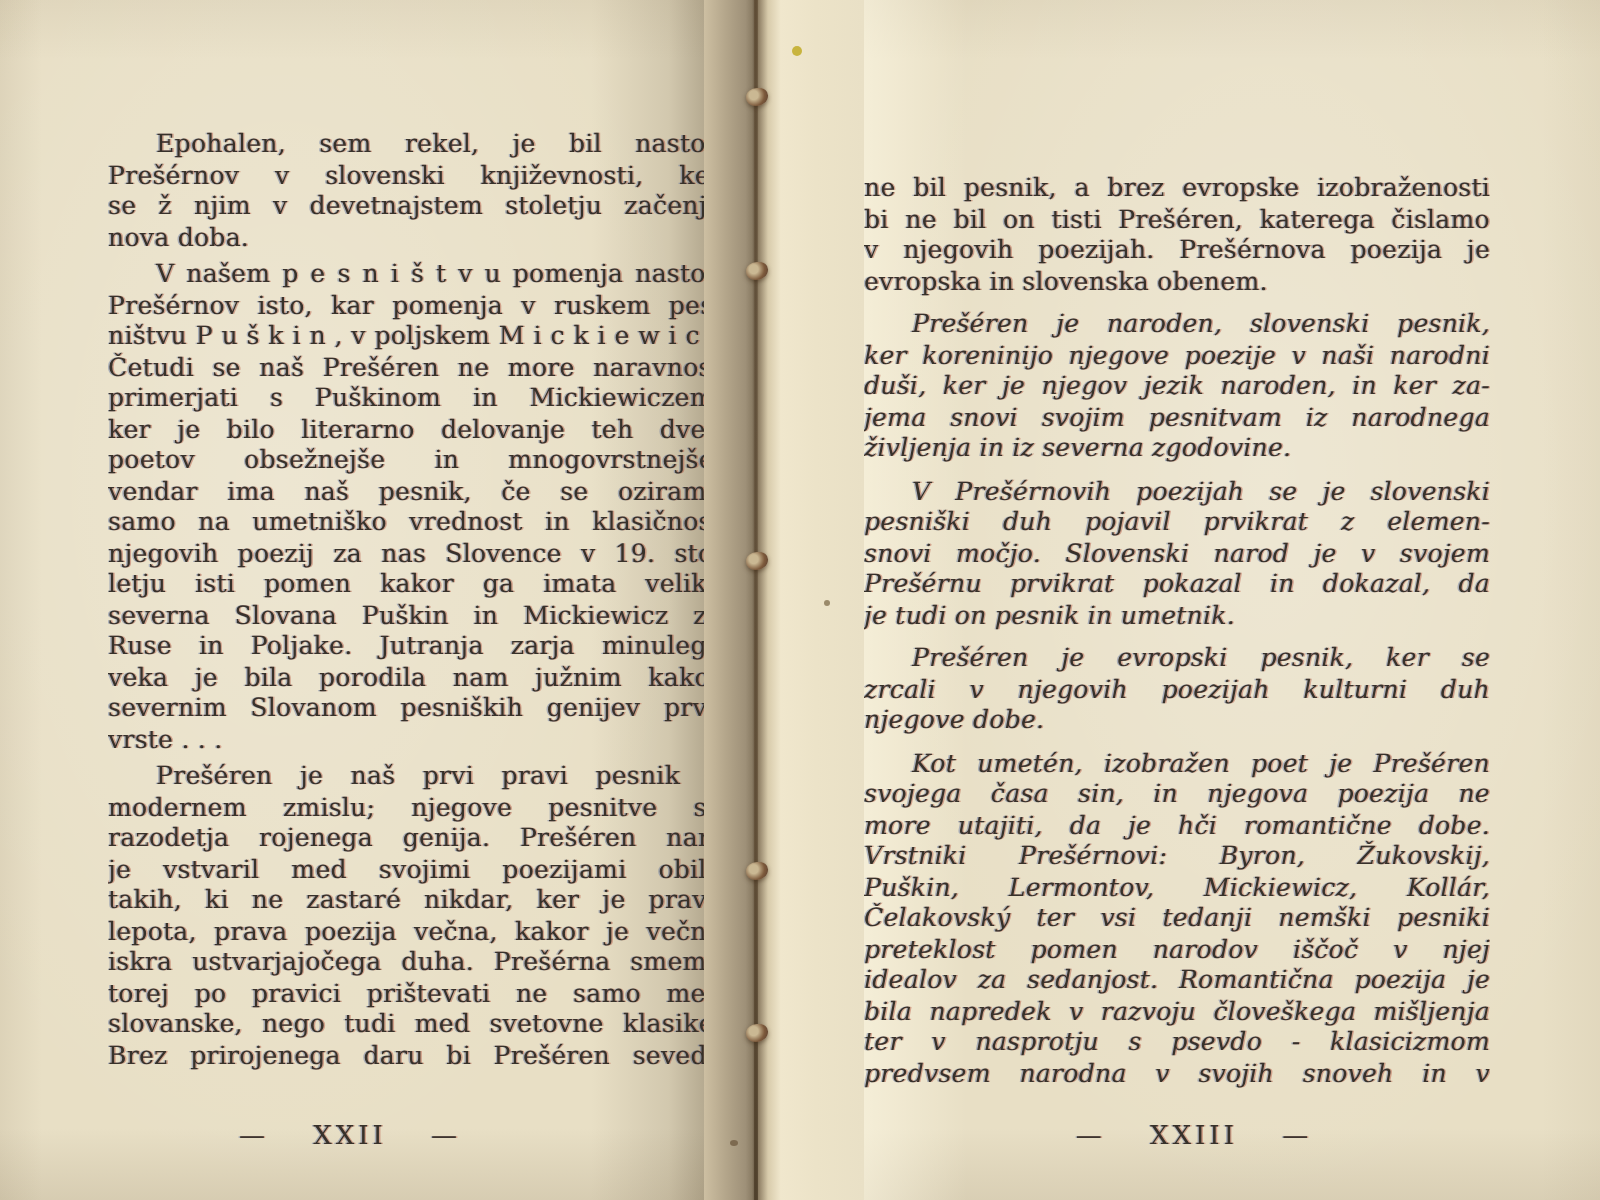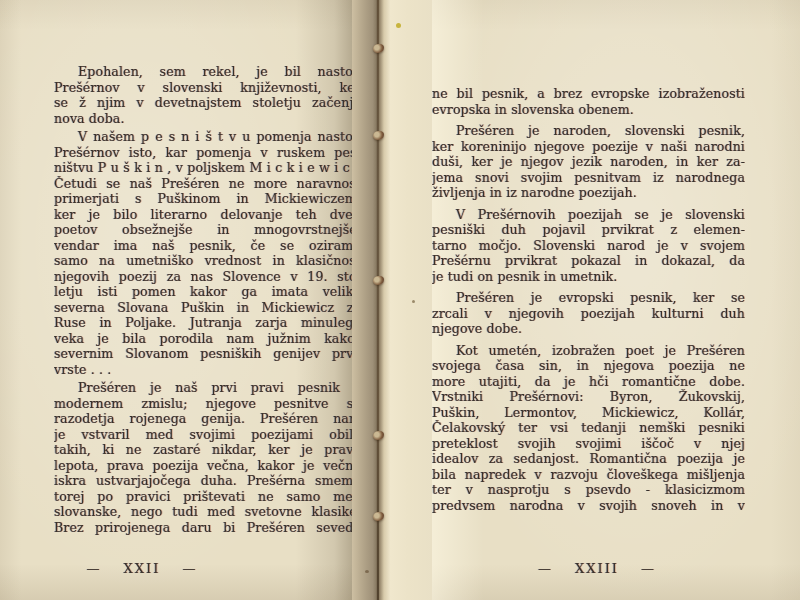--- a/index.html
+++ b/index.html
@@ -65,29 +65,29 @@
   .line{
     font-size:12.6px;line-height:15.5px;height:15.5px;overflow:hidden;
     text-align:justify;text-align-last:justify;
     letter-spacing:.1px;
     text-shadow:.7px 0 0 rgba(168,58,36,.38), -.7px 0 0 rgba(46,76,148,.34);
   }
   .line.end{text-align-last:left;}
   .line.indent{padding-left:24px;}
   .para{margin:0;}
   .para + .para{margin-top:3px;}
-  .tb-right .para + .para{margin-top:6px;}
+  .tb-right .para + .para{margin-top:6px;font-style:italic;}
 
   .folio{
     position:absolute;bottom:24px;width:100%;text-align:center;
     font-size:13px;color:var(--ink,#37312a);
     letter-spacing:2px;word-spacing:16px;
     text-shadow:.7px 0 0 rgba(168,58,36,.38), -.7px 0 0 rgba(46,76,148,.34);
   }
-  .page-left .folio{left:0;width:284px;}
+  .page-left .folio{left:0;width:284px;padding-left:33px;}
   .page-right .folio{left:0;width:330px;margin-top:26px;}
 </style>
 </head>
 <body>
 
 <div class="book">
 
   <div class="page page-left">
     <div class="textblock tb-left" id="leftText">
         <div class="para">
@@ -141,49 +141,51 @@
     </div>
 
   <span class="speck" style="left:396px;top:23px;width:5px;height:5px;background:#c8b43e;"></span>
   <span class="speck" style="left:412px;top:300px;width:3px;height:3px;background:#9a8a6a;"></span>
   <span class="speck" style="left:365px;top:570px;width:4px;height:3px;background:#7d6a50;"></span>
 
   <div class="page page-right">
     <div class="textblock tb-right" id="rightText">
         <div class="para">
           <div class="line">ne bil pesnik, a brez evropske izobraženosti</div>
+          <div class="line">bi ne bil on tisti Prešéren, katerega čislamo</div>
+          <div class="line">v njegovih poezijah. Prešérnova poezija je</div>
           <div class="line end">evropska in slovenska obenem.</div>
         </div>
         <div class="para">
           <div class="line indent">Prešéren je naroden, slovenski pesnik,</div>
           <div class="line">ker koreninijo njegove poezije v naši narodni</div>
           <div class="line">duši, ker je njegov jezik naroden, in ker za-</div>
           <div class="line">jema snovi svojim pesnitvam iz narodnega</div>
-          <div class="line end">življenja in iz narodne poezijah.</div>
+          <div class="line end">življenja in iz severna zgodovine.</div>
         </div>
         <div class="para">
           <div class="line indent">V Prešérnovih poezijah se je slovenski</div>
           <div class="line">pesniški duh pojavil prvikrat z elemen-</div>
-          <div class="line">tarno močjo. Slovenski narod je v svojem</div>
+          <div class="line">snovi močjo. Slovenski narod je v svojem</div>
           <div class="line">Prešérnu prvikrat pokazal in dokazal, da</div>
           <div class="line end">je tudi on pesnik in umetnik.</div>
         </div>
         <div class="para">
           <div class="line indent">Prešéren je evropski pesnik, ker se</div>
           <div class="line">zrcali v njegovih poezijah kulturni duh</div>
           <div class="line end">njegove dobe.</div>
         </div>
         <div class="para">
           <div class="line indent">Kot umetén, izobražen poet je Prešéren</div>
           <div class="line">svojega časa sin, in njegova poezija ne</div>
           <div class="line">more utajiti, da je hči romantične dobe.</div>
           <div class="line">Vrstniki Prešérnovi: Byron, Žukovskij,</div>
           <div class="line">Puškin, Lermontov, Mickiewicz, Kollár,</div>
           <div class="line">Čelakovský ter vsi tedanji nemški pesniki</div>
-          <div class="line">preteklost svojih svojimi iščoč v njej</div>
+          <div class="line">preteklost pomen narodov iščoč v njej</div>
           <div class="line">idealov za sedanjost. Romantična poezija je</div>
           <div class="line">bila napredek v razvoju človeškega mišljenja</div>
           <div class="line">ter v nasprotju s psevdo - klasicizmom</div>
           <div class="line">predvsem narodna v svojih snoveh in v</div>
         </div>
       </div>
     <div class="folio">— XXIII —</div>
   </div>
 
 </div>

